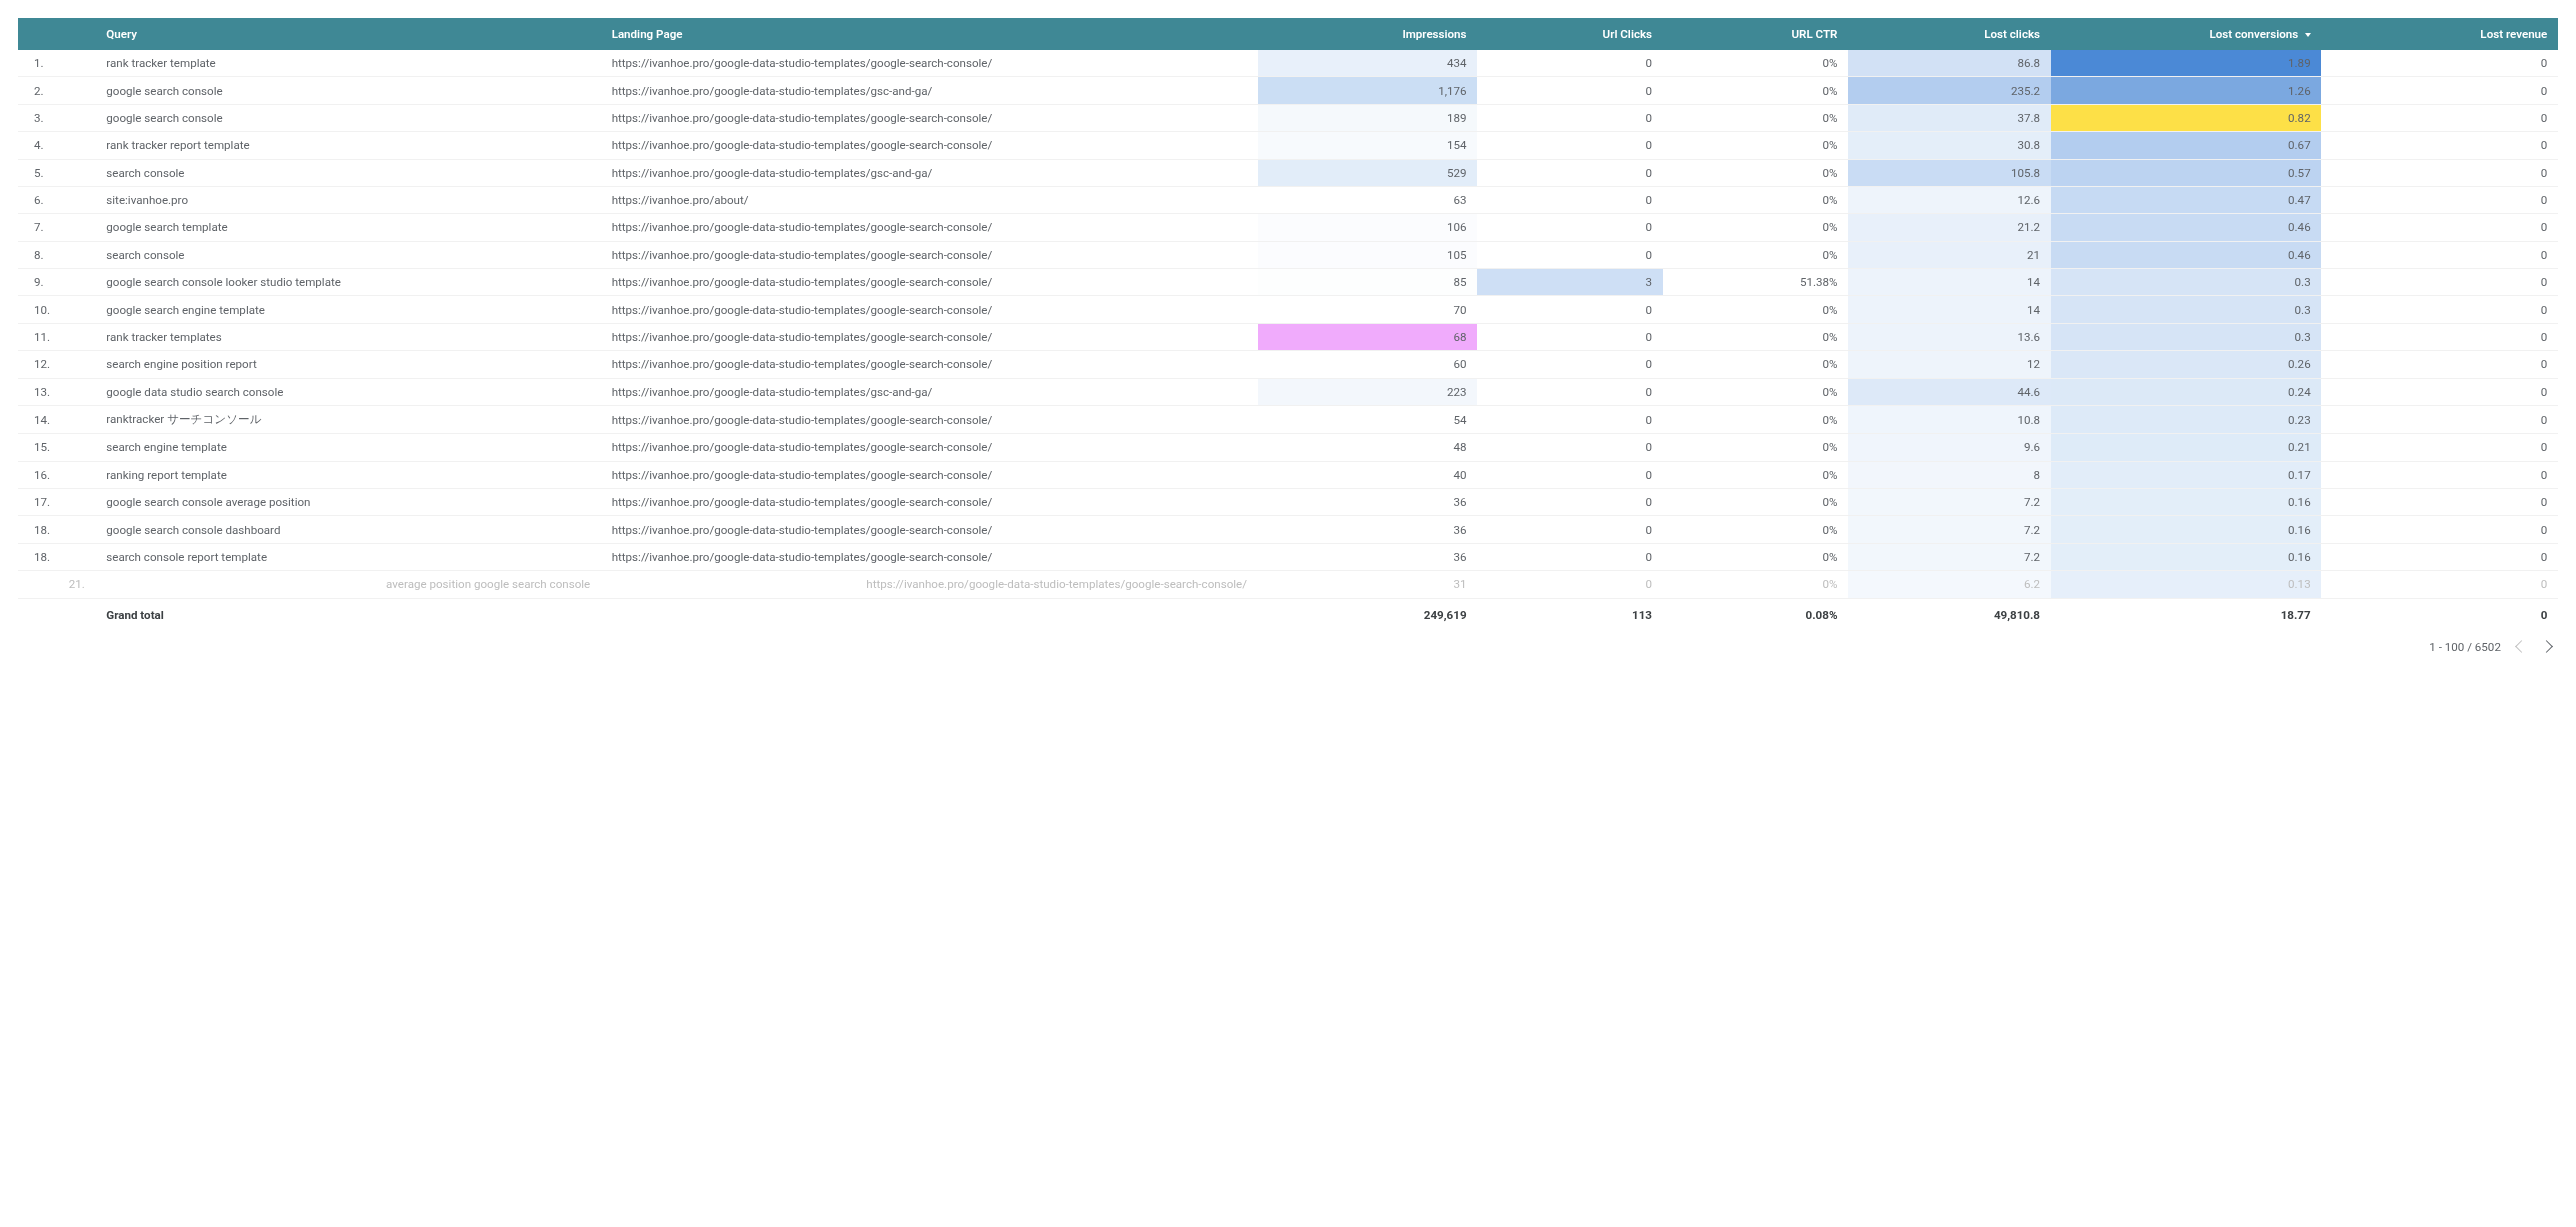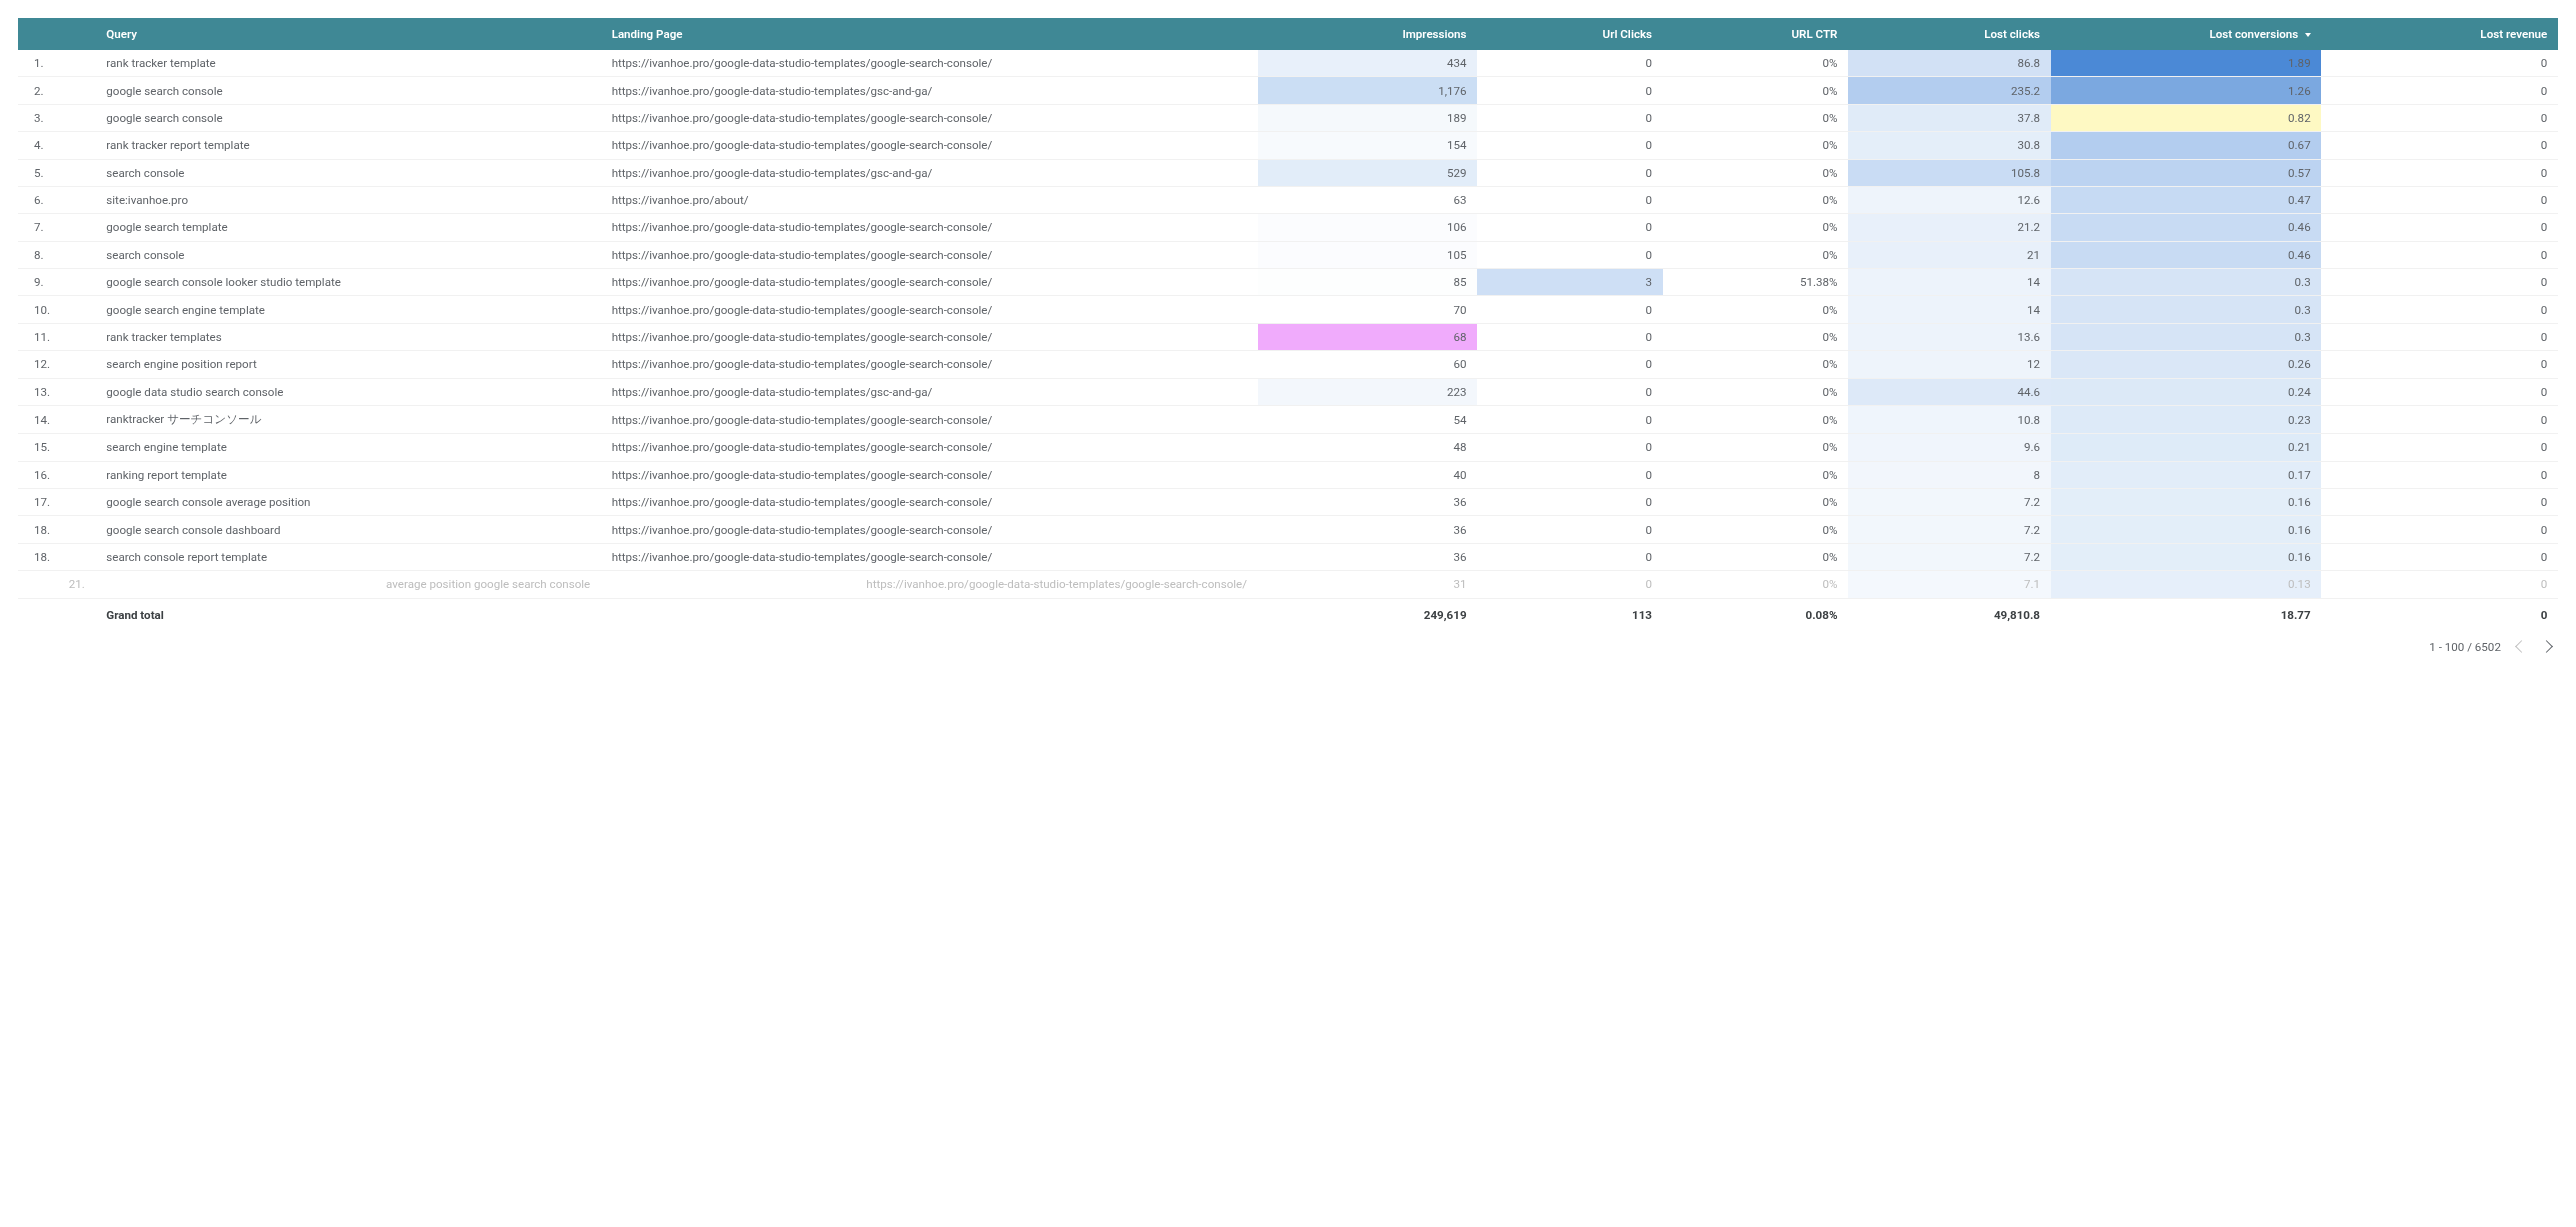--- a/index.html
+++ b/index.html
@@ -146,21 +146,21 @@
           <td class="num">0</td>
         </tr>
         <tr>
           <td class="idx">3.</td>
           <td class="query-col">google search console</td>
           <td class="land-col">https://ivanhoe.pro/google-data-studio-templates/google-search-console/</td>
           <td class="num" style="background:#f5f9fc">189</td>
           <td class="num" style="background:#ffffff">0</td>
           <td class="num">0%</td>
           <td class="num" style="background:#e0ebf8">37.8</td>
-          <td class="num" style="background:#fef9c3">0.82</td>
+          <td class="num" style="background:#fde047">0.82</td>
           <td class="num">0</td>
         </tr>
         <tr>
           <td class="idx">4.</td>
           <td class="query-col">rank tracker report template</td>
           <td class="land-col">https://ivanhoe.pro/google-data-studio-templates/google-search-console/</td>
           <td class="num" style="background:#f7fafd">154</td>
           <td class="num" style="background:#ffffff">0</td>
           <td class="num">0%</td>
           <td class="num" style="background:#e4eef9">30.8</td>
@@ -332,21 +332,21 @@
           <td class="num" style="background:#e3eef9">0.16</td>
           <td class="num">0</td>
         </tr>
         <tr class="cut">
           <td class="idx">21.</td>
           <td class="query-col">average position google search console</td>
           <td class="land-col">https://ivanhoe.pro/google-data-studio-templates/google-search-console/</td>
           <td class="num" style="background:#ffffff">31</td>
           <td class="num" style="background:#ffffff">0</td>
           <td class="num">0%</td>
-          <td class="num" style="background:#f4f8fd">7.1</td>
+          <td class="num" style="background:#f4f8fd">6.2</td>
           <td class="num" style="background:#e6effa">0.13</td>
           <td class="num">0</td>
         </tr>
       </tbody>
   <tfoot>
     <tr>
       <td></td>
       <td>Grand total</td>
       <td></td>
       <td class="num">249,619</td>

